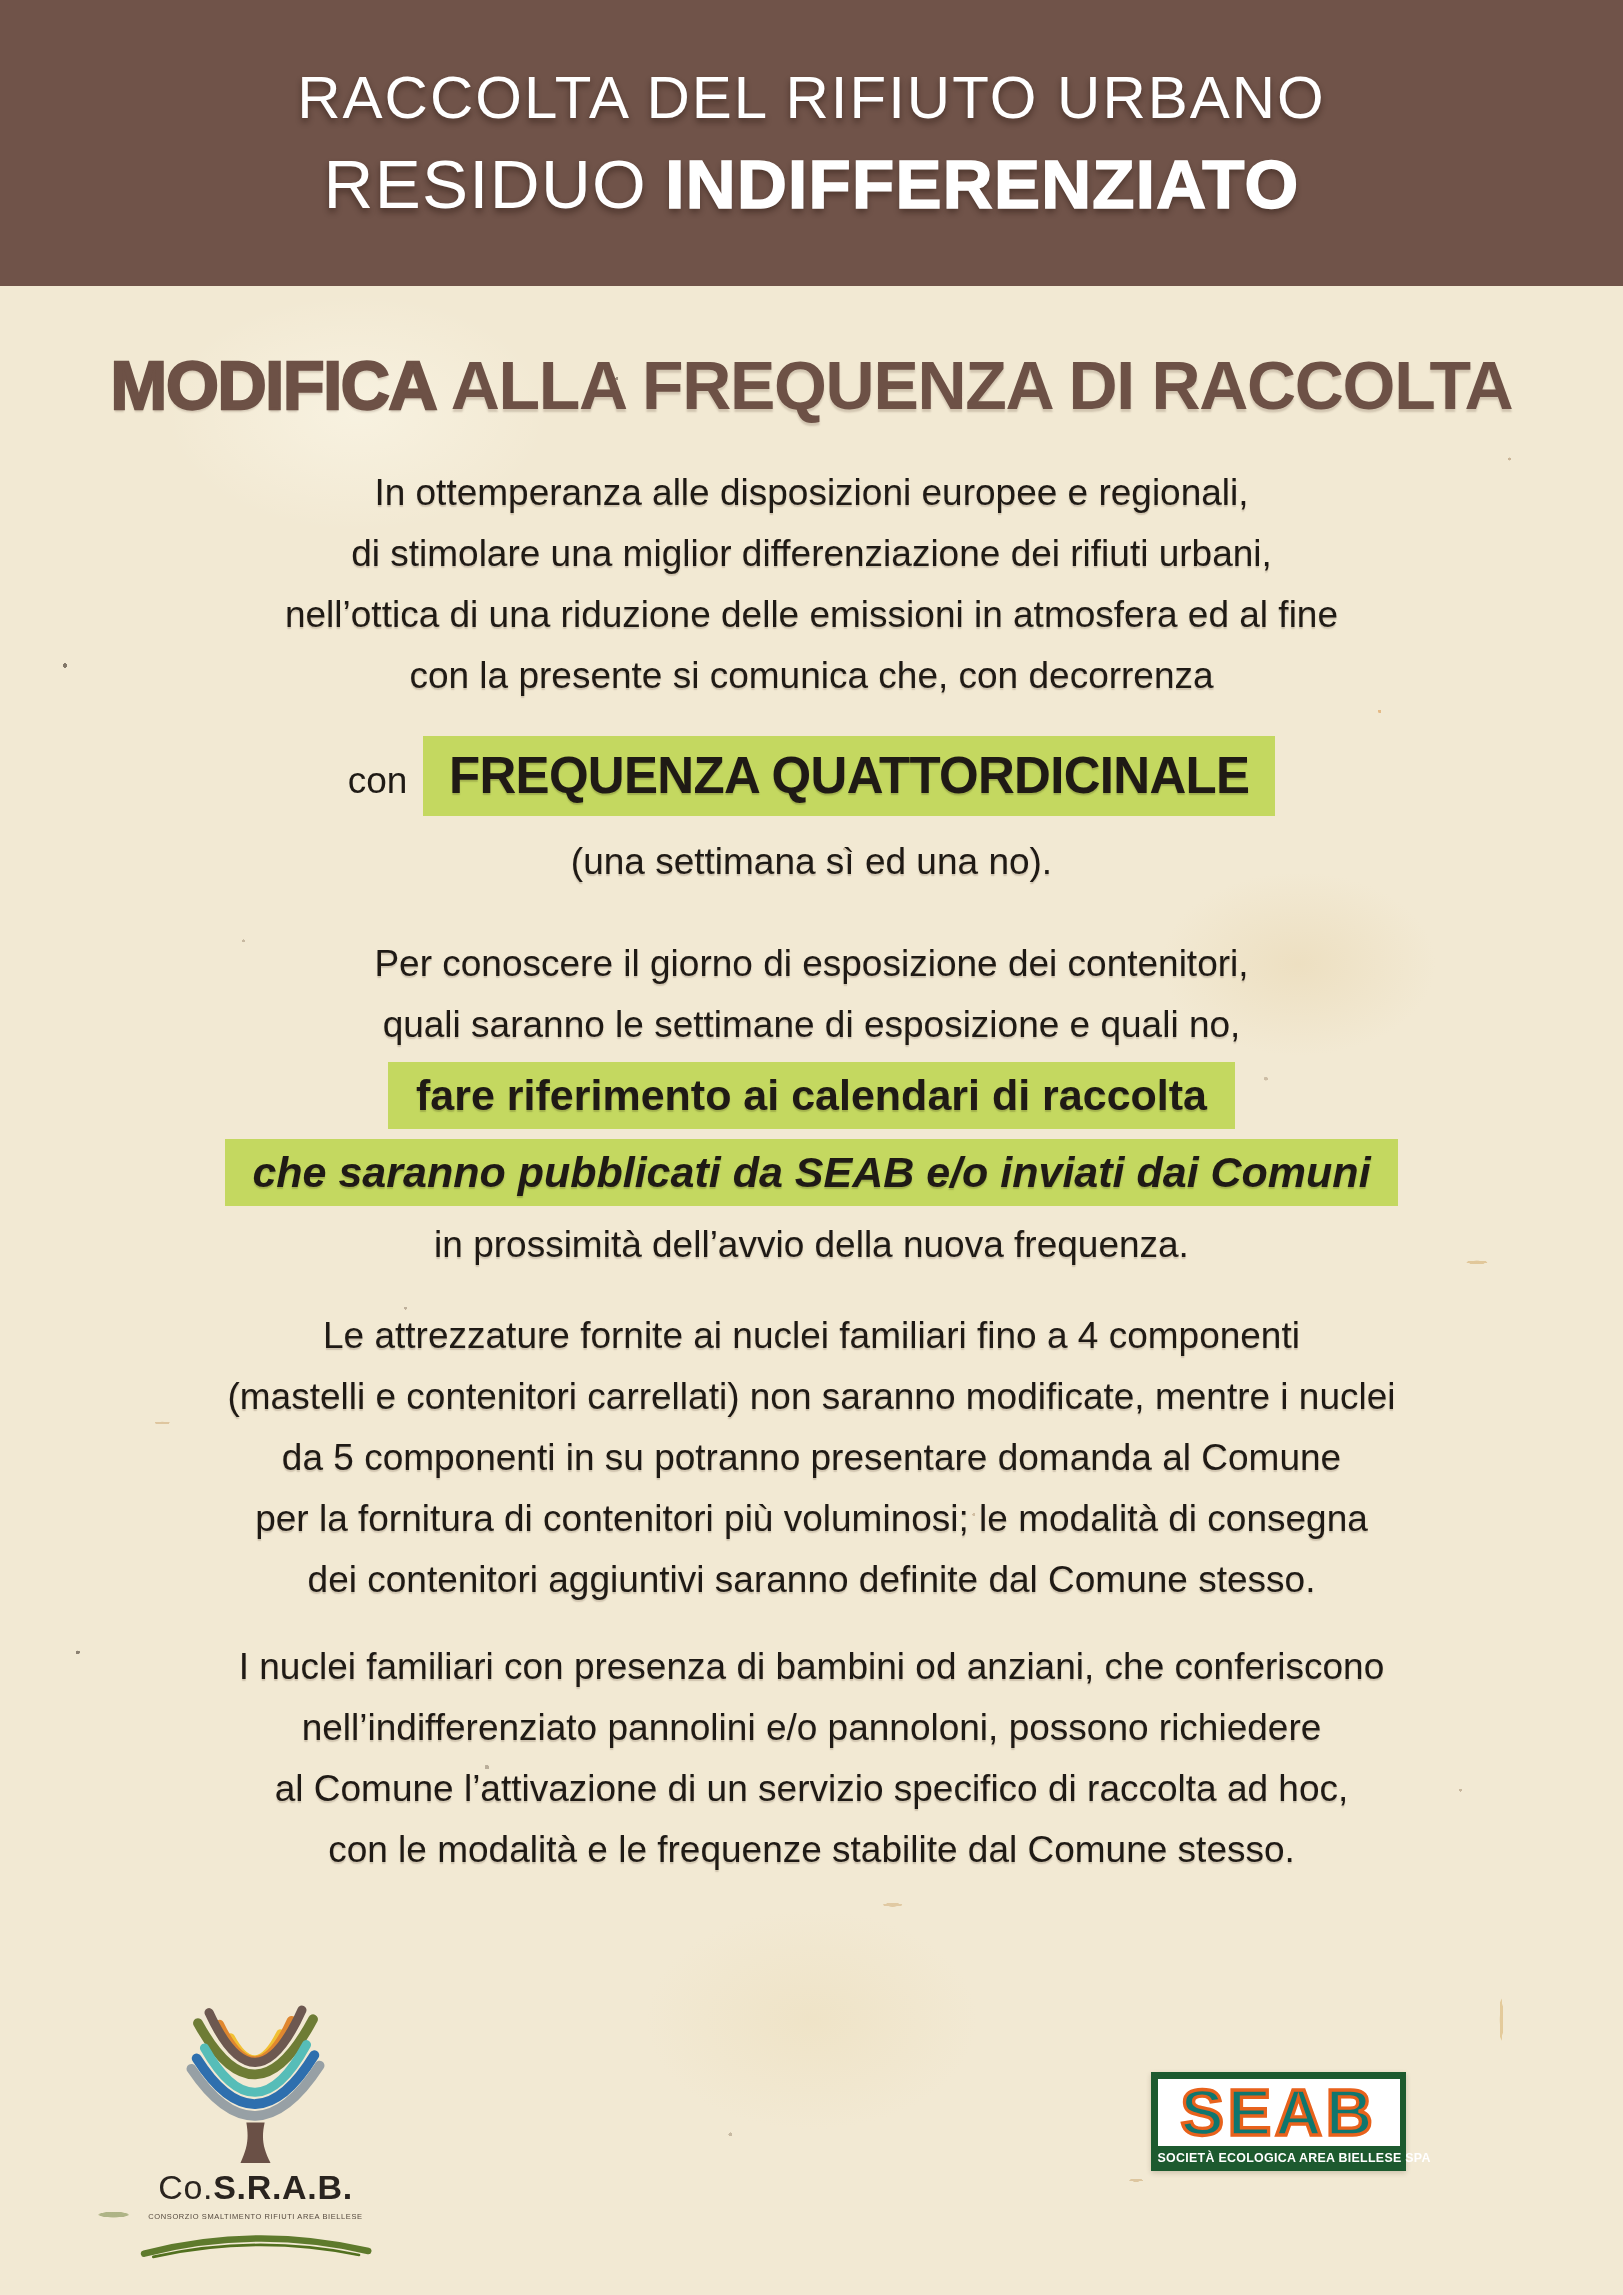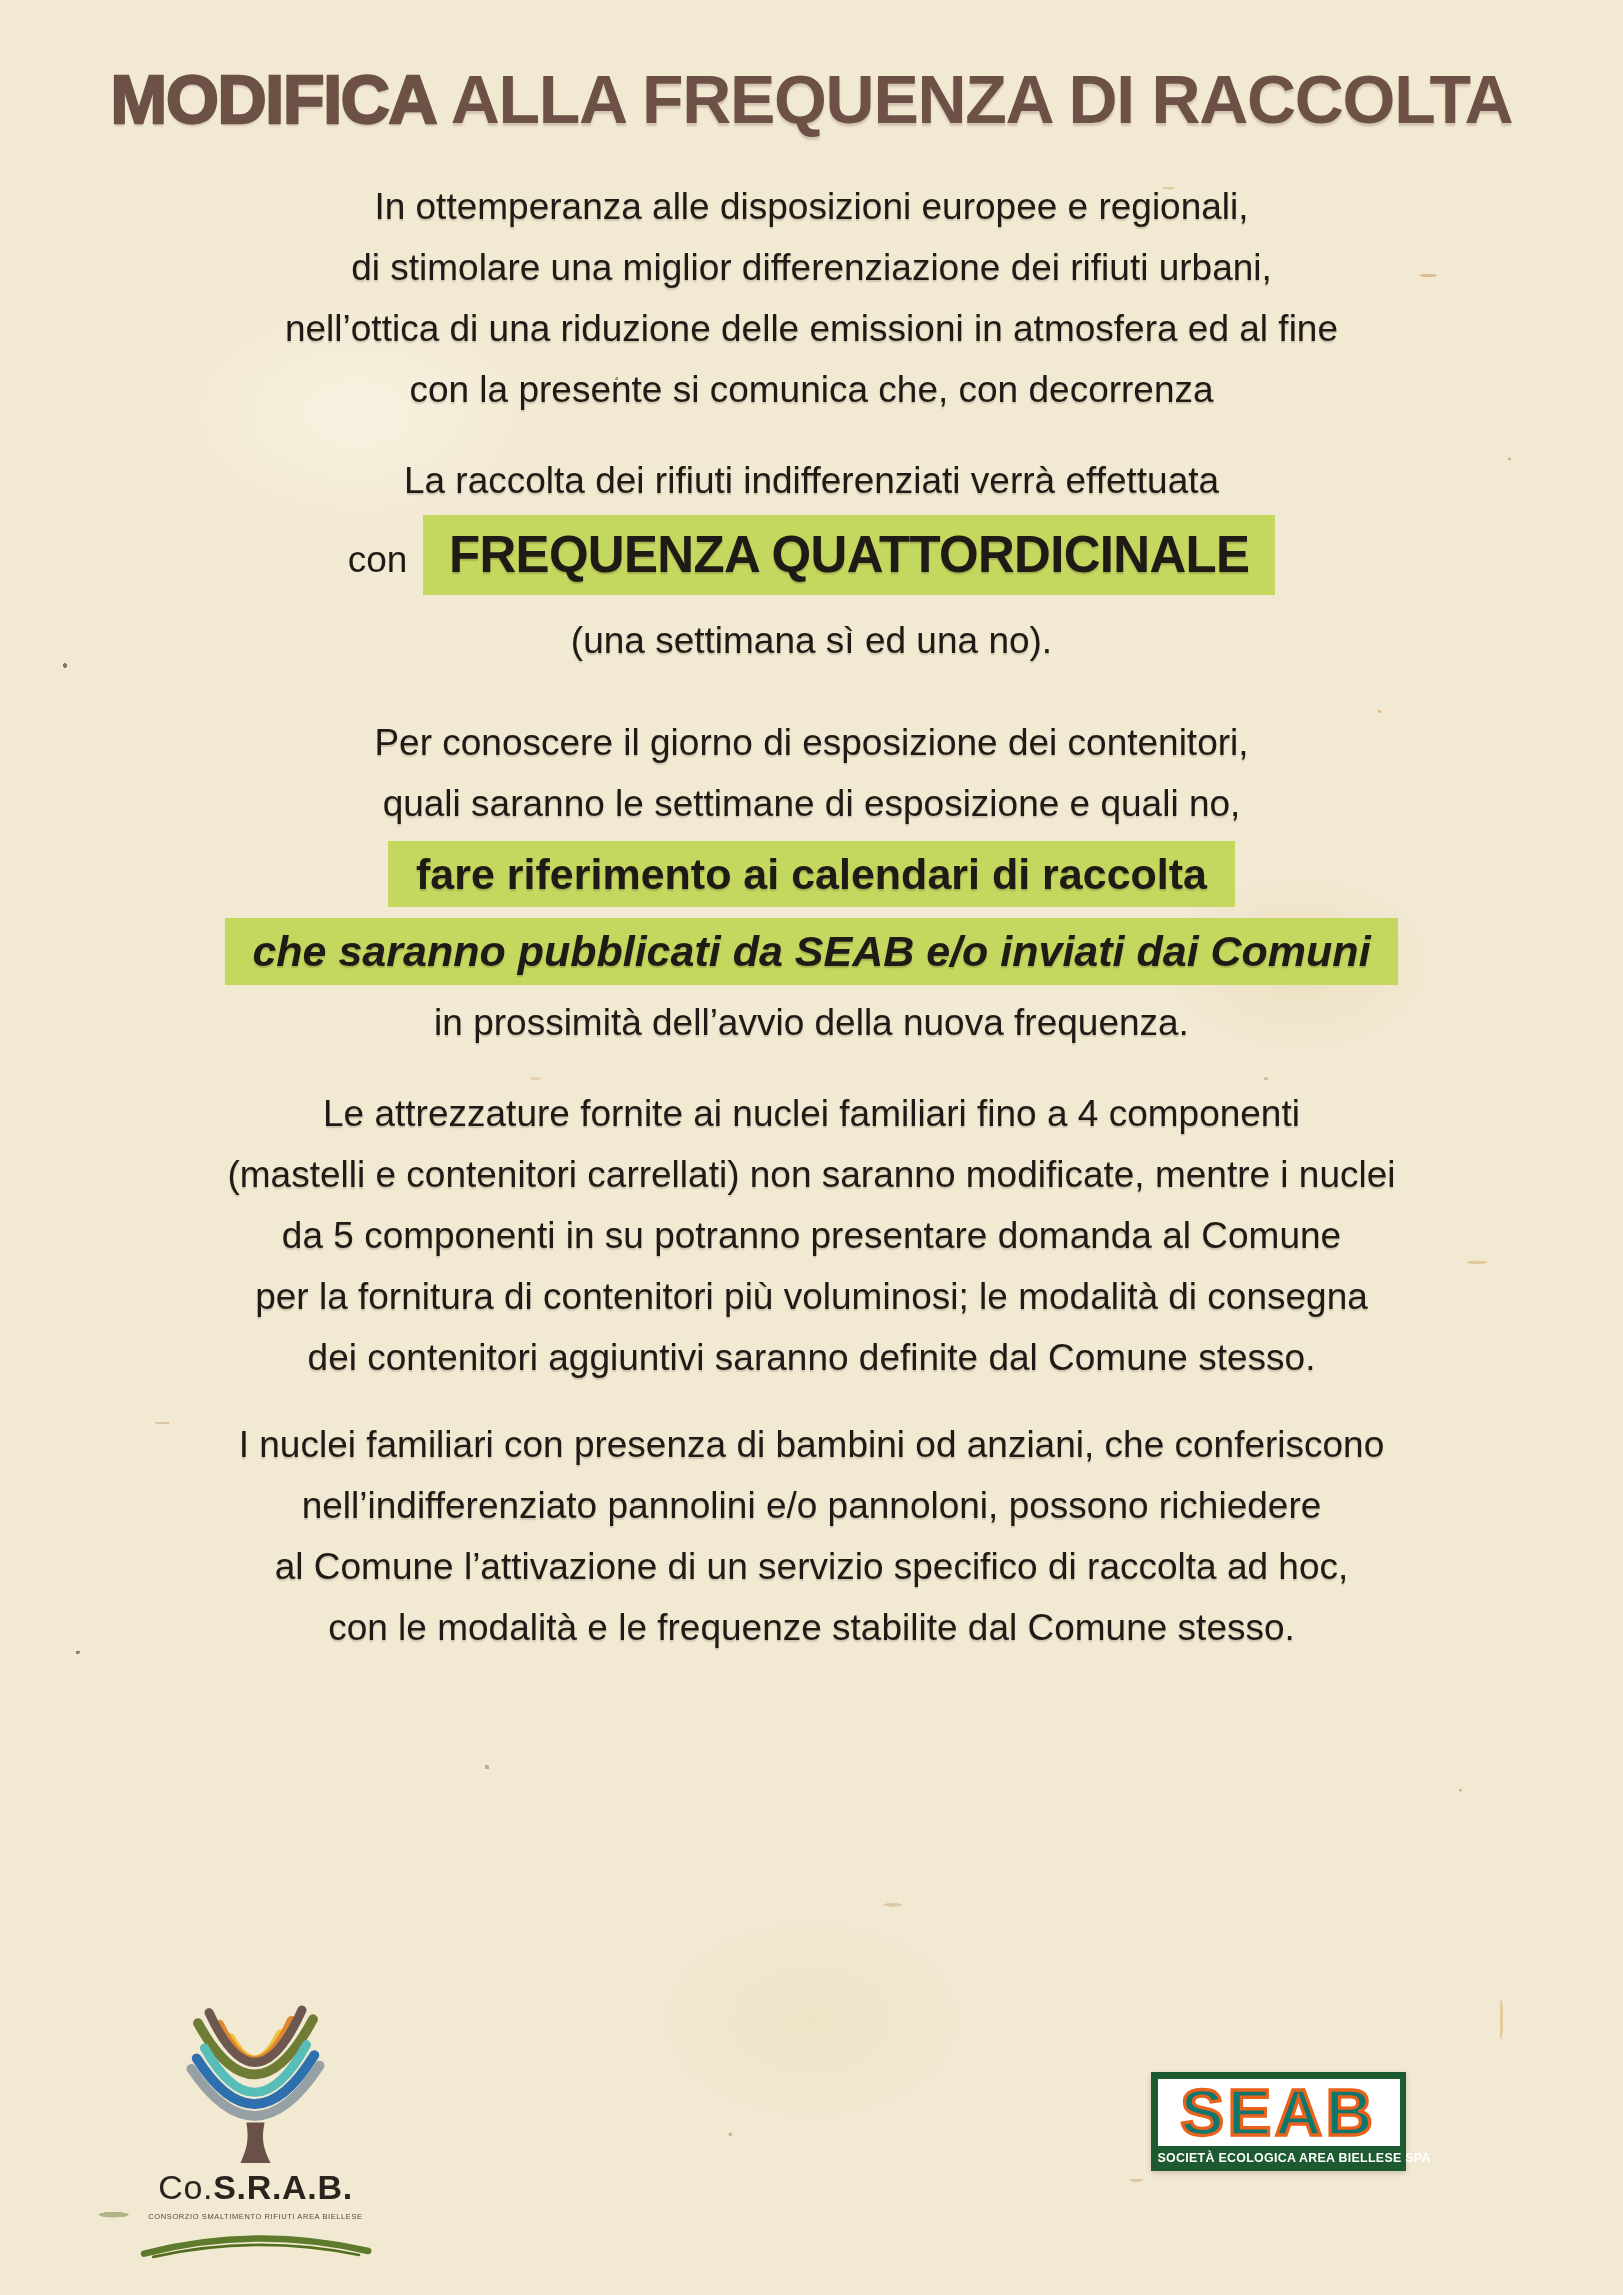--- a/index.html
+++ b/index.html
@@ -135,37 +135,42 @@
   .seab-caption {
     color:#ffffff; font-weight:bold; font-size:12.4px; letter-spacing:0.3px;
     text-align:center; padding:5.9px 0 5.2px; white-space:nowrap;
   }
 </style>
 </head>
 <body>
 
 <div class="page">
 
+  <header class="band">
+    <div class="band-line1">RACCOLTA DEL RIFIUTO URBANO</div>
+    <div class="band-line2">
+      <span class="reg">RESIDUO</span><span class="hvy">INDIFFERENZIATO</span>
+    </div>
+  </header>
 
   <main class="content">
 
     <h1 class="title">
       <span class="emph">MODIFICA</span><span>ALLA FREQUENZA DI RACCOLTA</span>
     </h1>
 
     <section class="intro">
       <div class="body-line">In ottemperanza alle disposizioni europee e regionali,</div>
       <div class="body-line">di stimolare una miglior differenziazione dei rifiuti urbani,</div>
       <div class="body-line">nell’ottica di una riduzione delle emissioni in atmosfera ed al fine</div>
       <div class="body-line">con la presente si comunica che, con decorrenza</div>
     </section>
 
 
     <section class="freq">
-      <div class="body-line">La raccolta dei rifiuti indifferenziati verrà effettuata</div>
       <div class="freq-line">
         <span class="freq-prefix">con</span><span class="badge freq-highlight">FREQUENZA QUATTORDICINALE</span>
       </div>
       <div class="body-line freq-note">(una settimana sì ed una no).</div>
     </section>
 
     <section class="cal">
       <div class="body-line">Per conoscere il giorno di esposizione dei contenitori,</div>
       <div class="body-line">quali saranno le settimane di esposizione e quali no,</div>
       <div class="cal-h1-row">

